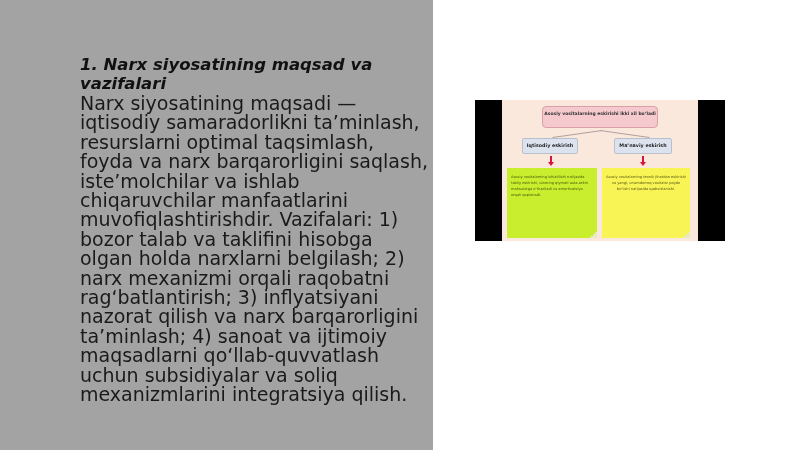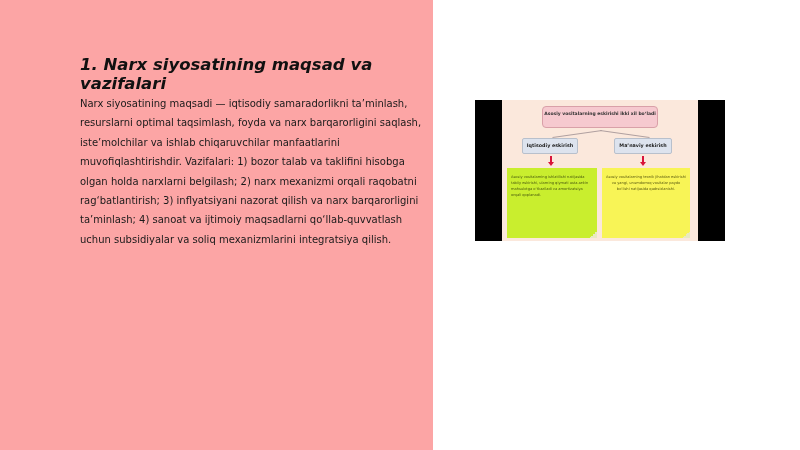--- a/index.html
+++ b/index.html
@@ -5,40 +5,40 @@
     * { box-sizing: border-box; margin: 0; padding: 0; }
     html, body { width: 800px; height: 450px; overflow: hidden; }
     body {
       position: relative;
       background: #ffffff;
       font-family: "DejaVu Sans", sans-serif;
     }
     .left-panel {
       position: absolute; left: 0; top: 0;
       width: 433px; height: 450px;
-      background: #fca5a5;
+      background: #a3a3a3;
     }
     .right-panel {
       position: absolute; left: 433px; top: 0;
       width: 367px; height: 450px;
       background: #ffffff;
     }
     .slide-title {
       position: absolute; left: 80px; top: 55px;
       width: 340px;
       font-family: "DejaVu Sans", sans-serif;
       font-weight: bold; font-style: italic;
       font-size: 16.5px; line-height: 19px;
       color: #111111;
     }
     .slide-body {
       position: absolute; left: 80px; top: 94px;
       width: 350px;
       font-family: "DejaVu Sans", sans-serif;
-      font-size: 10px; line-height: 19.4px;
+      font-size: 19px; line-height: 19.4px;
       color: #1a1a1a;
     }
     .figure {
       position: absolute; left: 475px; top: 100px;
       width: 250px; height: 141px;
       background: #000000;
     }
     .figure-inner {
       position: absolute; left: 27px; top: 0;
       width: 196px; height: 141px;

